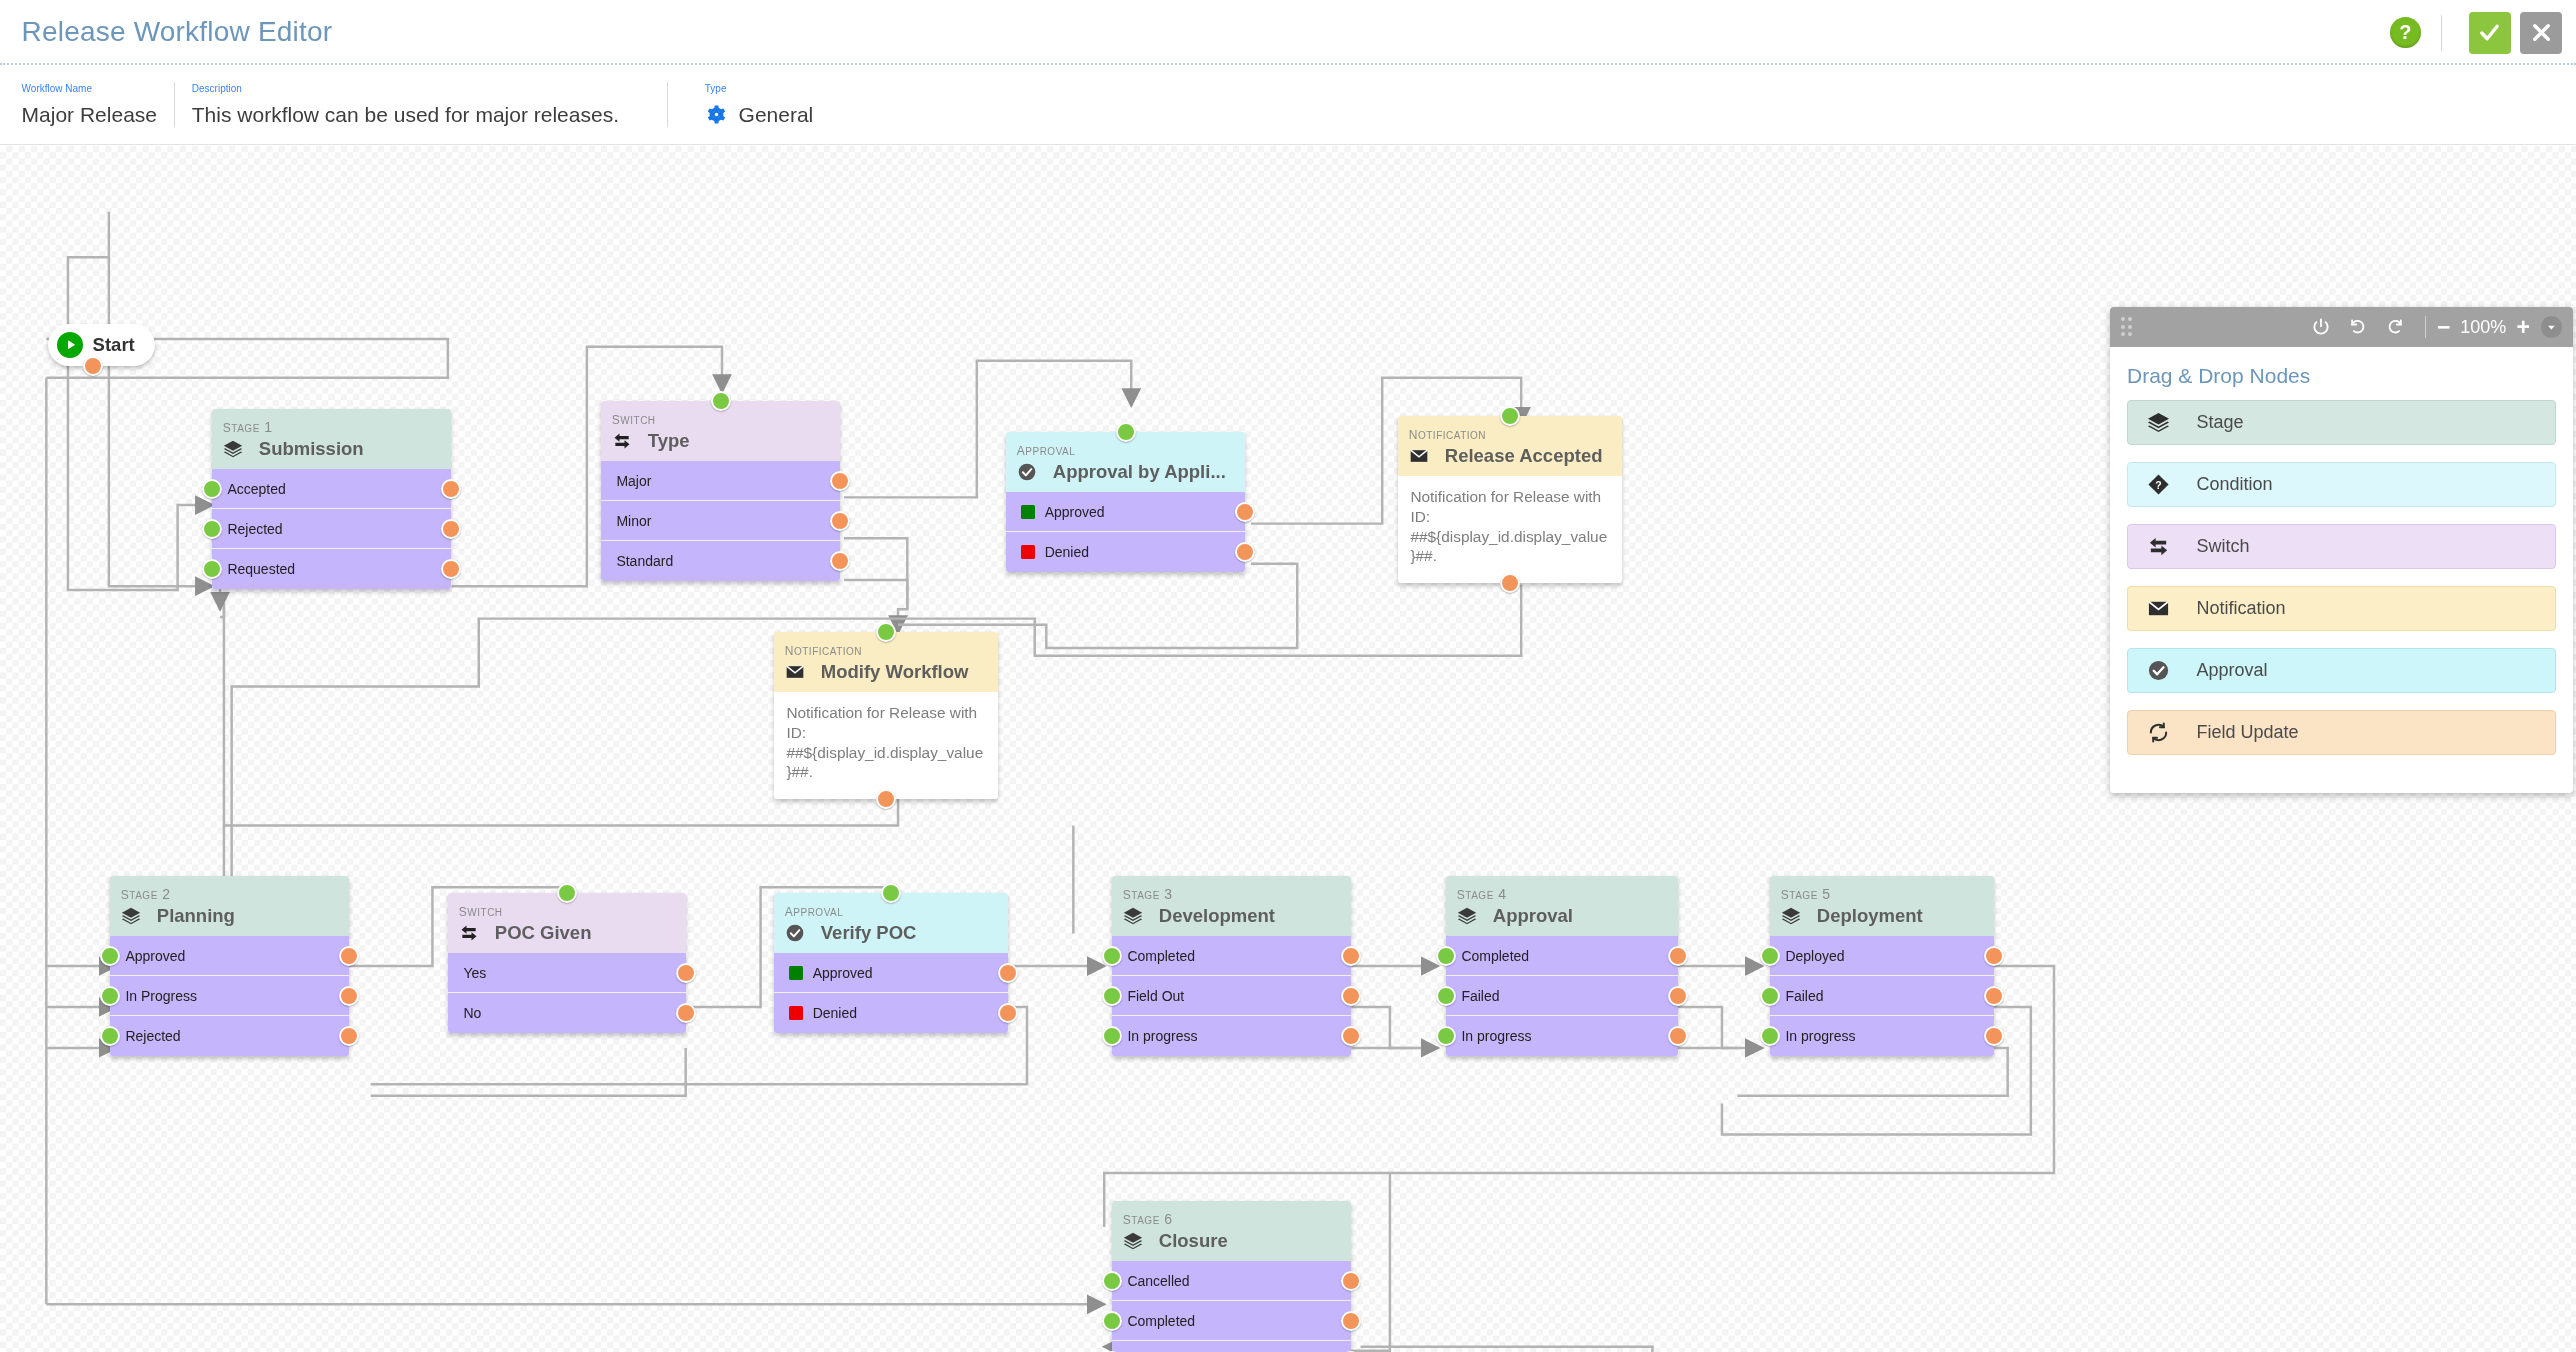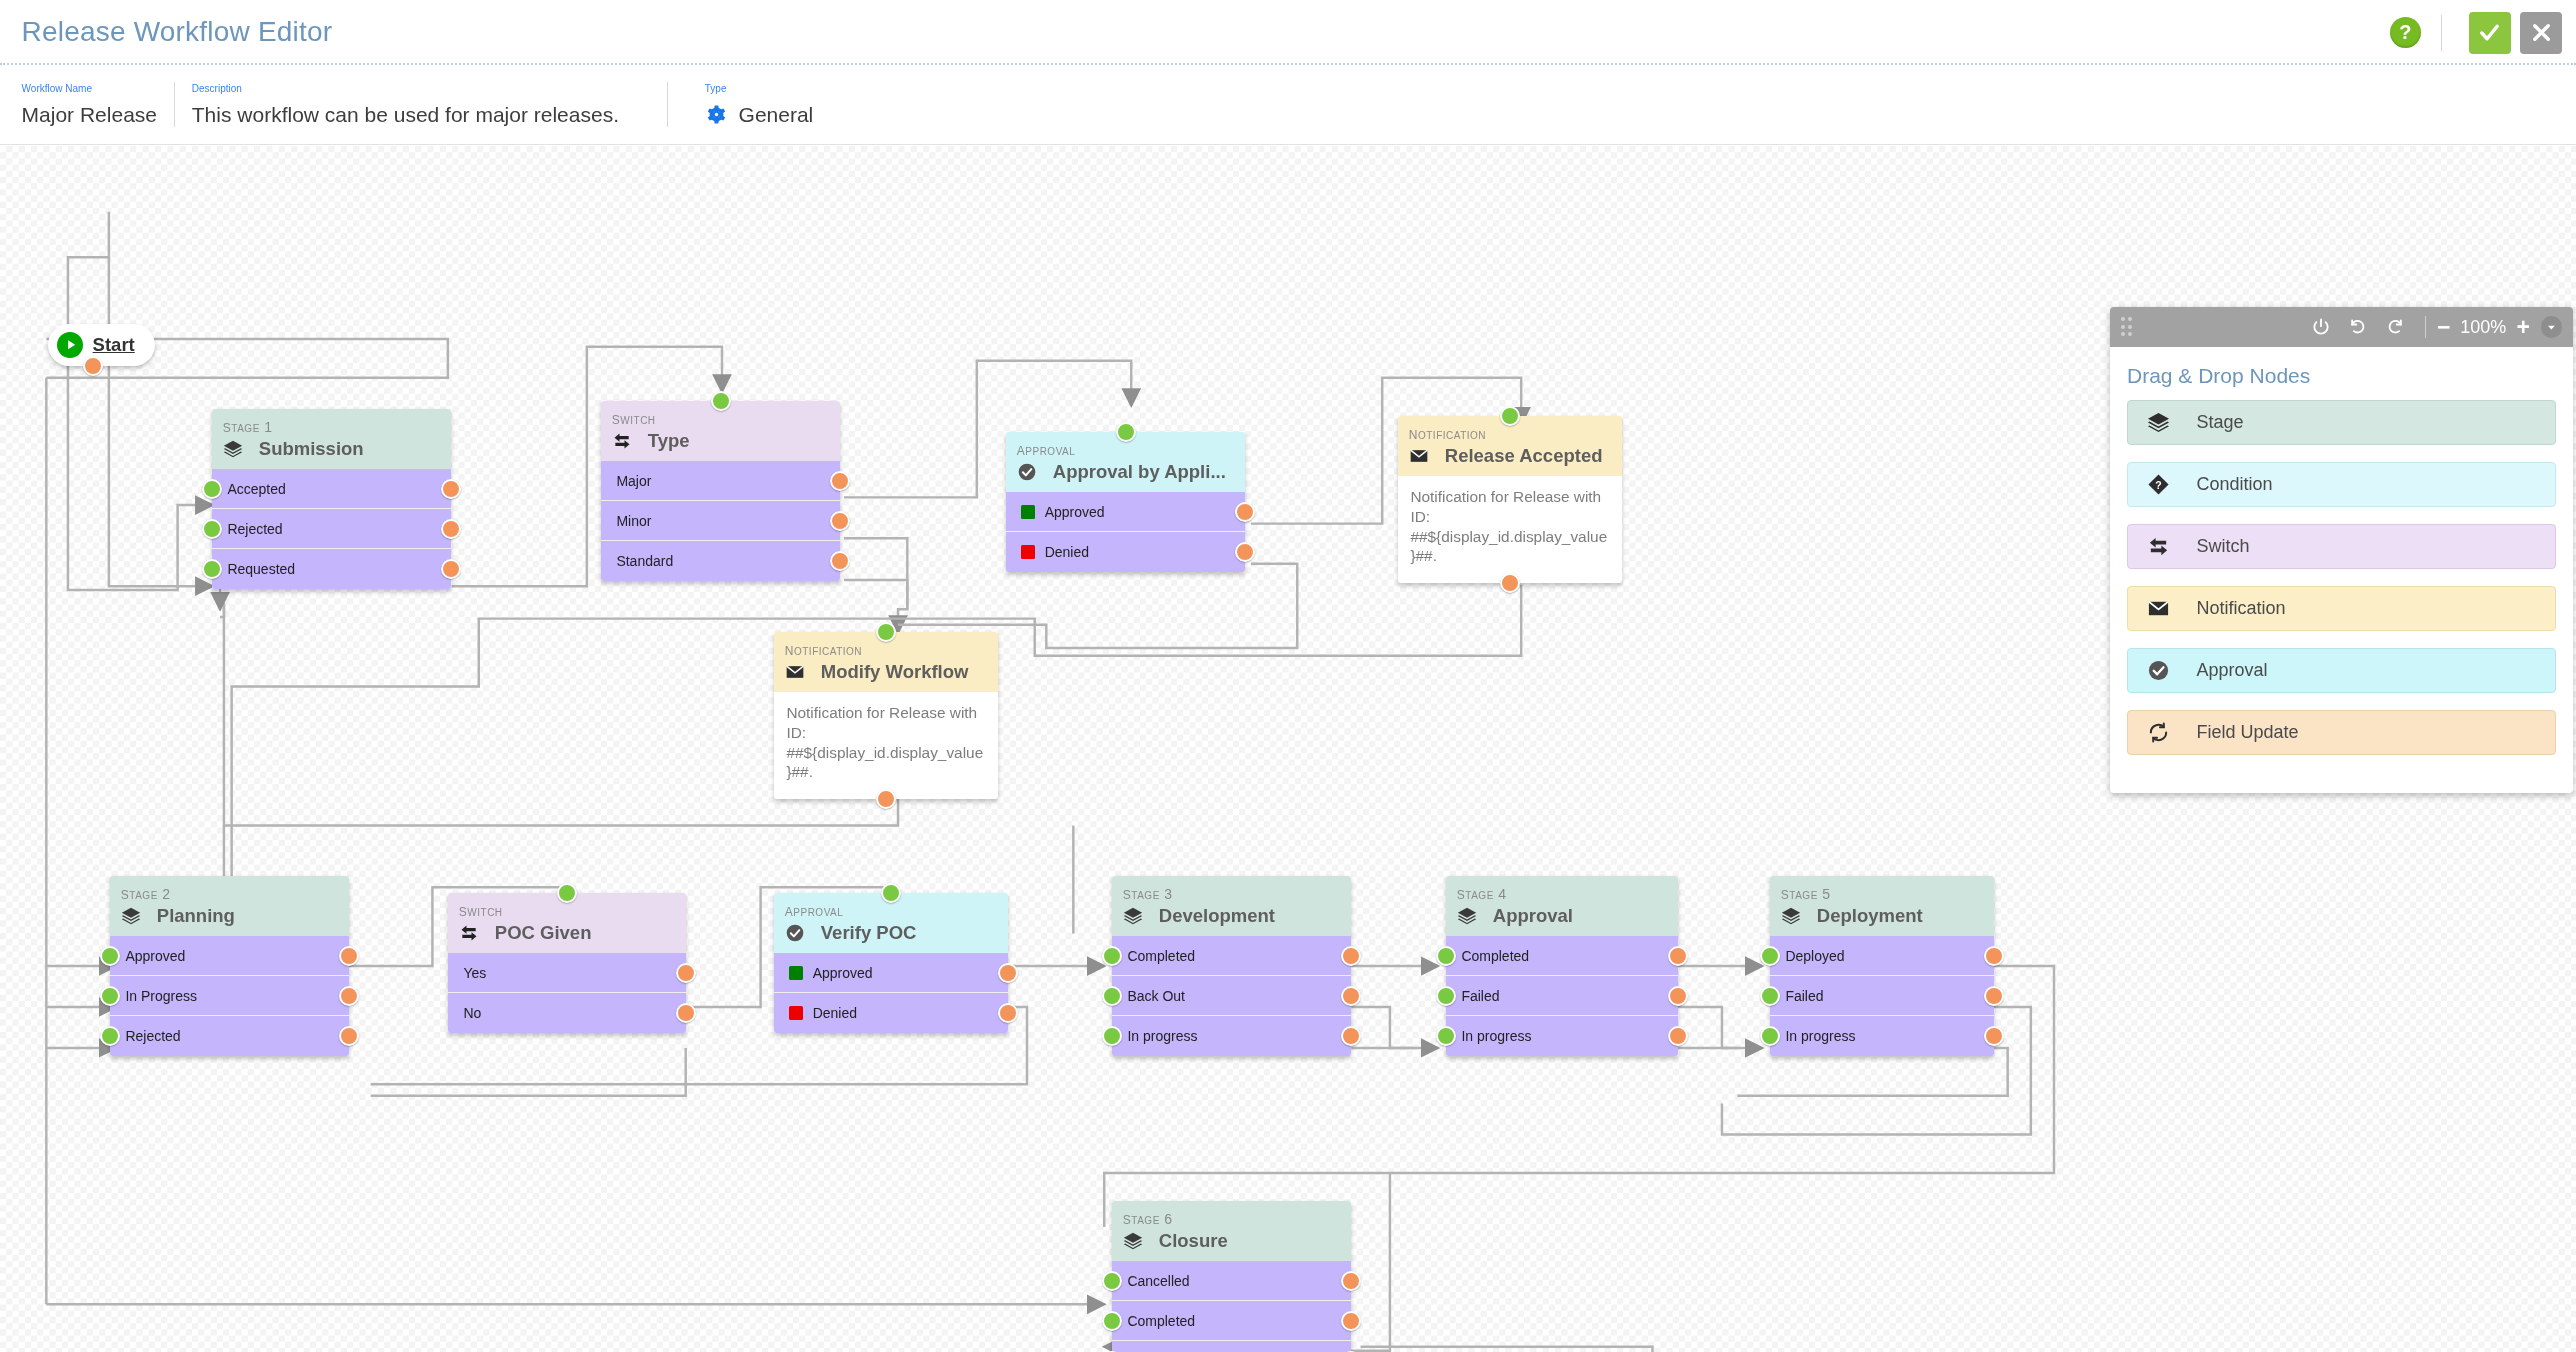--- a/index.html
+++ b/index.html
@@ -294,21 +294,21 @@
         <path d="M1800,1330 L1800,1330 L1430,1330 L1430,1400 L1430,1400"></path>
 
         <path d="M60,1500 L1395,1500 L1430,1500" marker-end="url(#arrow)"></path>
 
         <path d="M1800,1330 L1800,1560 L1700,1560 L1700,1555 L1430,1555" marker-end="url(#arrow)"></path>
 
         <path d="M1762,1555 L1990,1555 L2140,1555 L2140,1622" marker-end="url(#arrow)"></path>
       </g>
     </svg>
 
-    <div class="terminal" style="left:48px; top:178px;text-decoration:underline;">
+    <div class="terminal" style="left:48px; top:178px;">
       <span class="glyph start">
         <svg viewBox="0 0 24 24" width="15.4" height="15.4">
             <path d="M8 5 L19 12 L8 19 Z" fill="#fff"></path>
           </svg>
       </span>
       <span>Start</span>
       <span class="port port-bottom" style="left:45px;"></span>
     </div>
 
     <div class="node" style="left:212px; top:263px; width:239px;">
@@ -522,21 +522,21 @@
         </div>
       </div>
       <div class="node-rows">
         <div class="node-row">
           <span class="port port-in port-row"></span>
           <span>Completed</span>
           <span class="port port-out port-row"></span>
         </div>
         <div class="node-row">
           <span class="port port-in port-row"></span>
-          <span>Back Out</span>
+          <span>Field Out</span>
           <span class="port port-out port-row"></span>
         </div>
         <div class="node-row">
           <span class="port port-in port-row"></span>
           <span>In progress</span>
           <span class="port port-out port-row"></span>
         </div>
       </div>
     </div>
 

